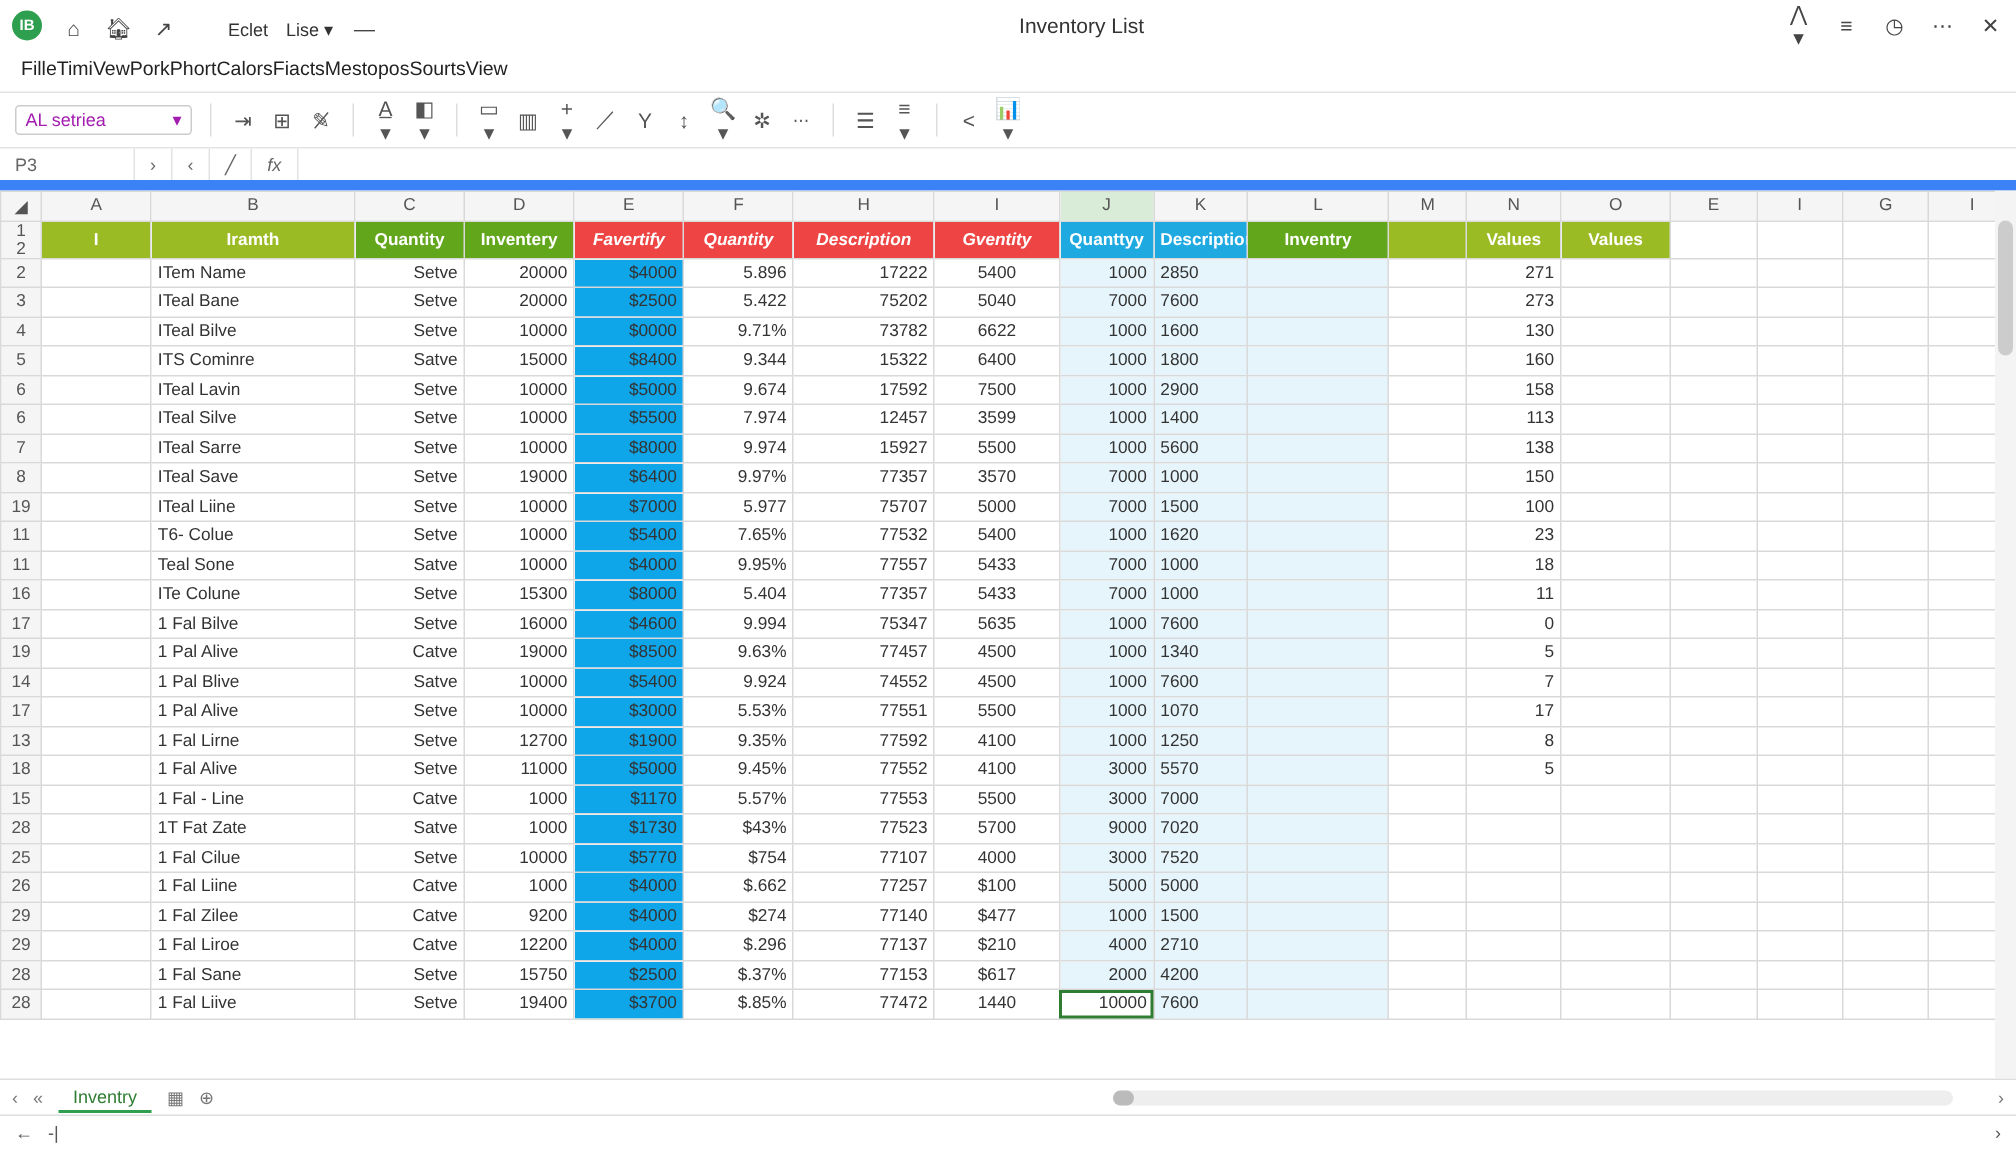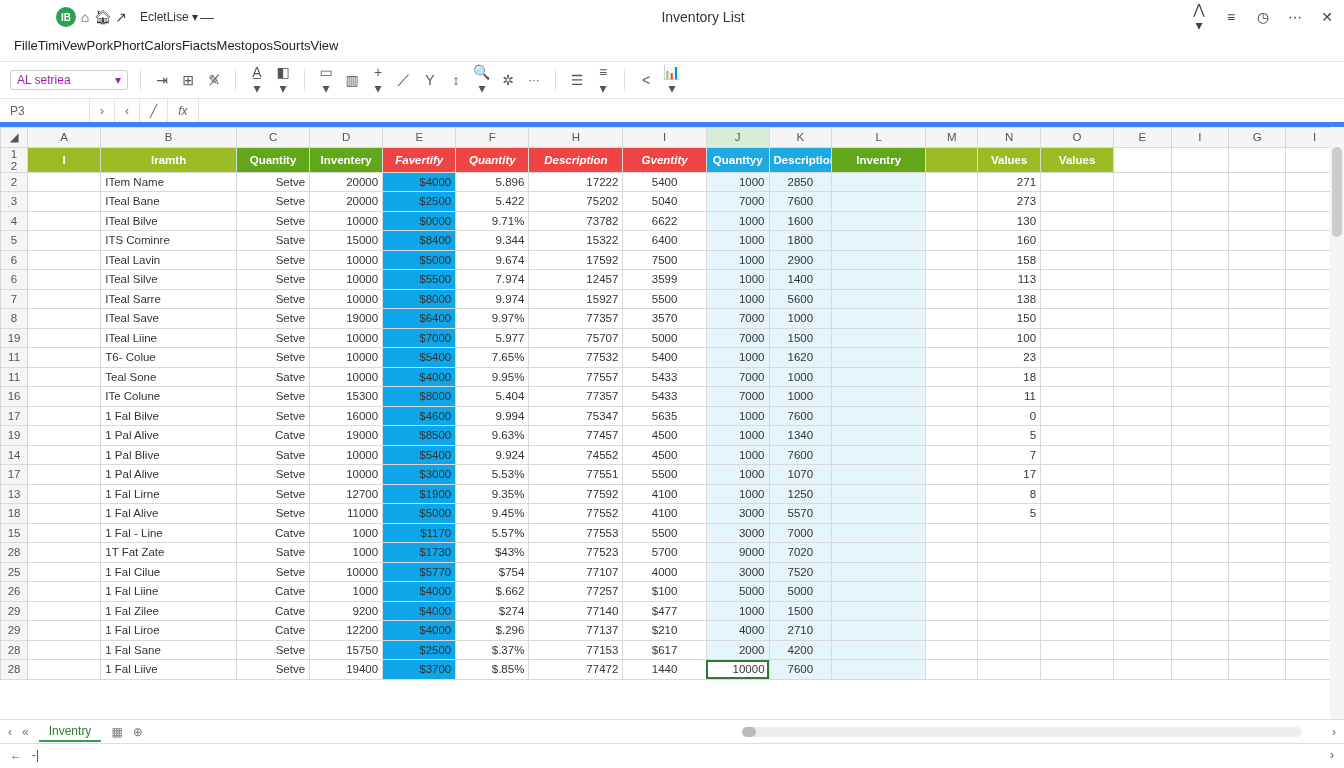--- a/index.html
+++ b/index.html
@@ -1,48 +1,48 @@
 <!DOCTYPE html>
 <html><head>
 <meta charset="utf-8">
 <style>
   * { box-sizing: border-box; margin: 0; padding: 0; font-family: "Segoe UI", Arial, sans-serif; }
   body { width: 1344px; height: 768px; background: #fff; overflow: hidden; font-size: 12px; color: #333; }
   .titlebar { display: flex; align-items: center; height: 34px; padding: 0 8px; }
-  .titlebar .left { display: flex; align-items: center; gap: 0; margin-left: 48px; }
+  .titlebar .left { display: flex; align-items: flex-end; gap: 12px; }
   .app-icon { width: 20px; height: 20px; border-radius: 50%; background: #2e9e4f; color:#fff; display:flex; align-items:center; justify-content:center; font-size:10px; font-weight:bold;}
   .tb-ico { width:18px; text-align:center; color:#444; font-size:14px; cursor:pointer;}
   .titlebar .docarea { flex:1; text-align:center; font-size:14px; color:#333; }
   .titlebar .right { display:flex; align-items:center; gap:14px; color:#444; }
   .menubar { display:flex; padding: 4px 14px 8px 14px; font-size:13px; color:#222; }
   .menubar span { cursor:pointer; }
   .toolbar { display:flex; align-items:center; gap:8px; padding:4px 10px; border-top:1px solid #e3e3e3; border-bottom:1px solid #e3e3e3; height:38px;}
   .namebox { display:flex; align-items:center; border:1px solid #ccc; border-radius:3px; padding:2px 6px; width:118px; justify-content:space-between; font-size:12px; color:#a21caf;}
   .tbsep { width:1px; height:22px; background:#ddd; margin:0 4px;}
   .tbico { color:#555; font-size:14px; width:18px; text-align:center;}
   .tbico.small { font-size:11px; }
-  .fxbar { display:flex; align-items:center; height:28px; border-bottom:5px solid #3b82f6; }
+  .fxbar { display:flex; align-items:center; height:28px; border-bottom:7px solid #3b82f6; }
   .fxcell { border-right:1px solid #e3e3e3; height:100%; display:flex; align-items:center; justify-content:center; padding:0 10px; color:#666; font-size:12px;}
   .fxinput { flex:1; height:100%; padding:0 8px; }
   .grid-wrap { position:relative; height: calc(768px - 34px - 30px - 38px - 28px - 24px - 22px); overflow:hidden; }
   table.grid { border-collapse:collapse; table-layout:fixed; width:100%; }
   table.grid th, table.grid td { border:1px solid #d9d9d9; height:19.5px; font-size:11.5px; padding:0 4px; white-space:nowrap; overflow:hidden; }
   table.grid th { background:#f5f5f5; font-weight:normal; color:#555; text-align:center; }
   .corner { background:#f0f0f0; }
   .rowhdr { background:#f5f5f5; text-align:center; color:#555; width:26px; }
   .colA { width:70px; text-align:center;}
   .colB { width:130px; }
   .colC { width:70px; text-align:right;}
   .colD { width:70px; text-align:right;}
   .colE { width:70px; text-align:right;}
   .colF { width:70px; text-align:right;}
   .colH { width:90px; text-align:right;}
   .colI { width:80px; text-align:center;}
   .colJ { width:60px; text-align:right;}
-  .colK { width:60px; text-align:center;}
+  .colK { width:60px; text-align:left;}
   .colL { width:90px; text-align:right;}
   .colM { width:50px;}
   .colN { width:60px; text-align:right;}
   .colO { width:70px;}
   .colRest { width:55px; }
   .hdr-row1 td { font-weight:bold; color:#fff; font-size:13px; text-align:center; }
   .hdr-oliv { background:#9bbb24; }
   .hdr-green { background:#62a61c; }
   .hdr-orange { background:#ef4444;font-style:italic; }
   .hdr-blue { background:#1ea9e1; }

